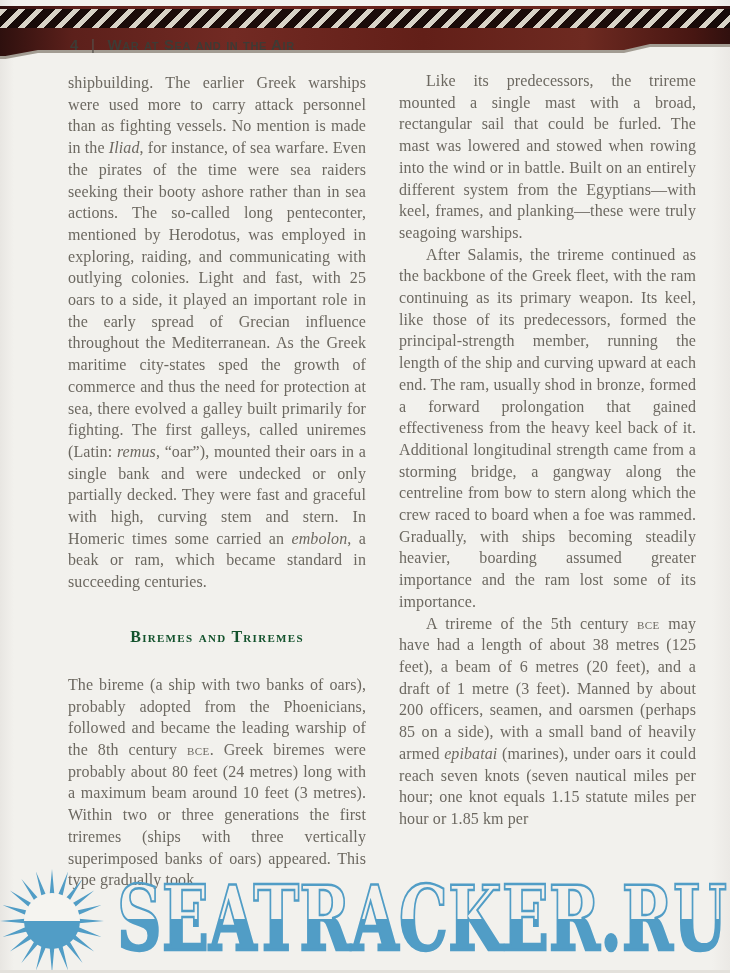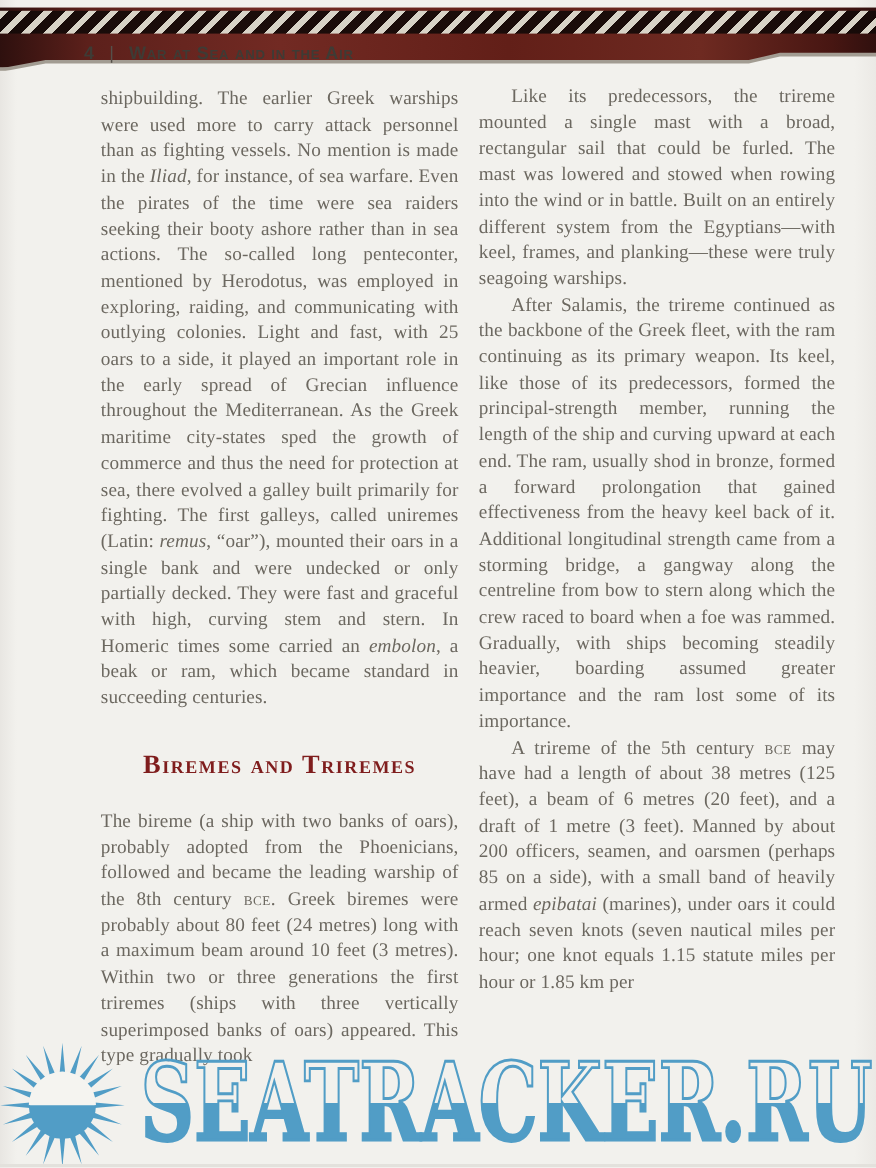--- a/index.html
+++ b/index.html
@@ -26,32 +26,32 @@
   }
   .page-header{
     position:absolute;left:70px;top:30px;display:flex;align-items:baseline;
     font-family:"Liberation Sans", sans-serif;font-variant:small-caps;font-weight:700;
     font-size:15px;color:#3e3b35;letter-spacing:.6px;
   }
   .page-header .pipe{margin:0 12px;font-weight:400;color:#55504a;}
 
   
   .col{position:absolute;color:#6c6860;}
-  .col-left{left:84px;top:72px;width:298px;}
+  .col-left{left:68px;top:72px;width:298px;}
   .col-right{left:399px;top:70px;width:297px;}
   p.body-text{
     margin:0;font-size:16px;line-height:21.7px;text-align:justify;
     letter-spacing:.1px;hyphens:auto;-webkit-hyphens:auto;
   }
   p.indent{text-indent:27px;}
   .run-italic{font-style:italic;}
   .run-smallcaps{font-variant:small-caps;letter-spacing:.4px;}
   h2.section-heading{
-    margin:33px 0 26px;text-align:center;font-size:22px;line-height:22px;
-    font-weight:700;font-variant:small-caps;letter-spacing:1.3px;color:#7f1d1d;
+    margin:33px 0 26px;text-align:center;font-size:16px;line-height:22px;
+    font-weight:700;font-variant:small-caps;letter-spacing:1.3px;color:#14532d;
   }
 
   
   .watermark{position:absolute;left:0;top:854px;width:730px;height:119px;pointer-events:none;}
   .page-bottom-edge{position:absolute;left:0;bottom:0;width:730px;height:3px;background:#e3e1dc;}
 </style>
 </head>
 <body>
 
 <div class="banner">

